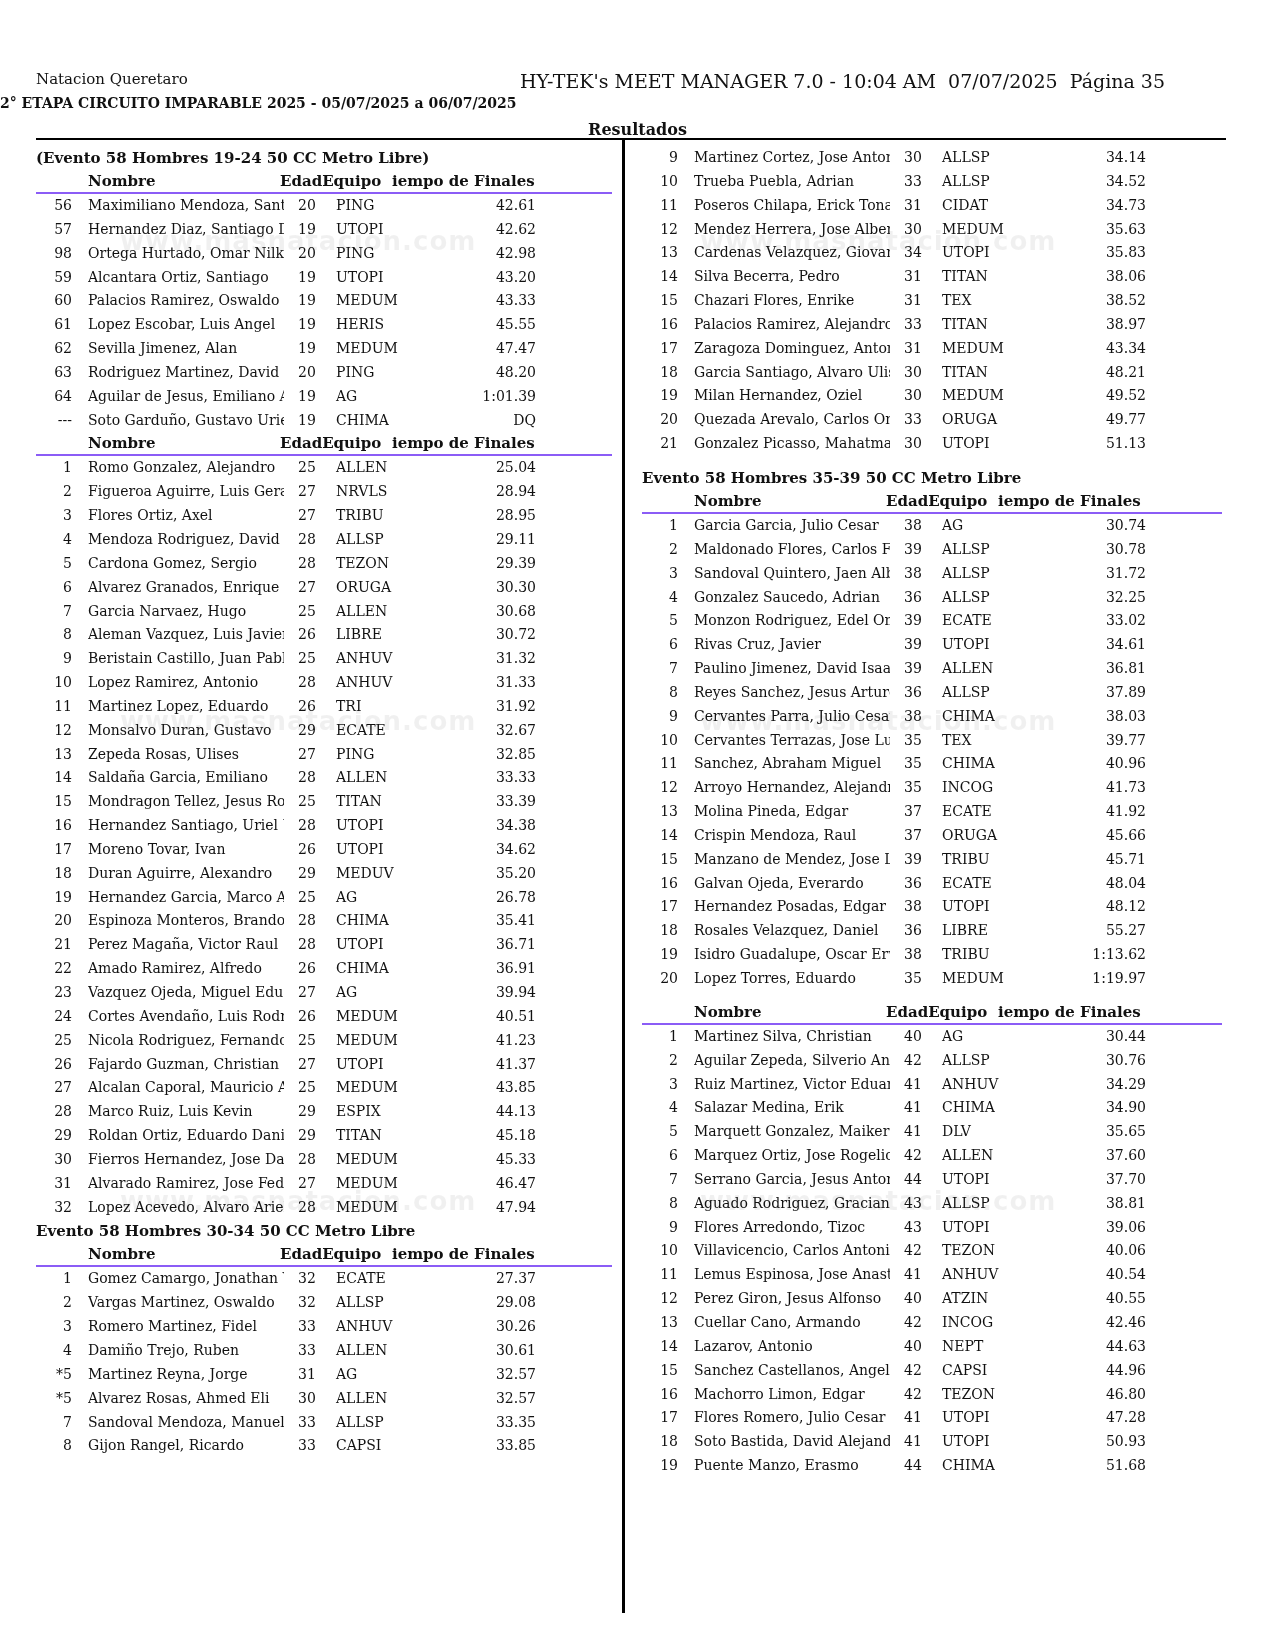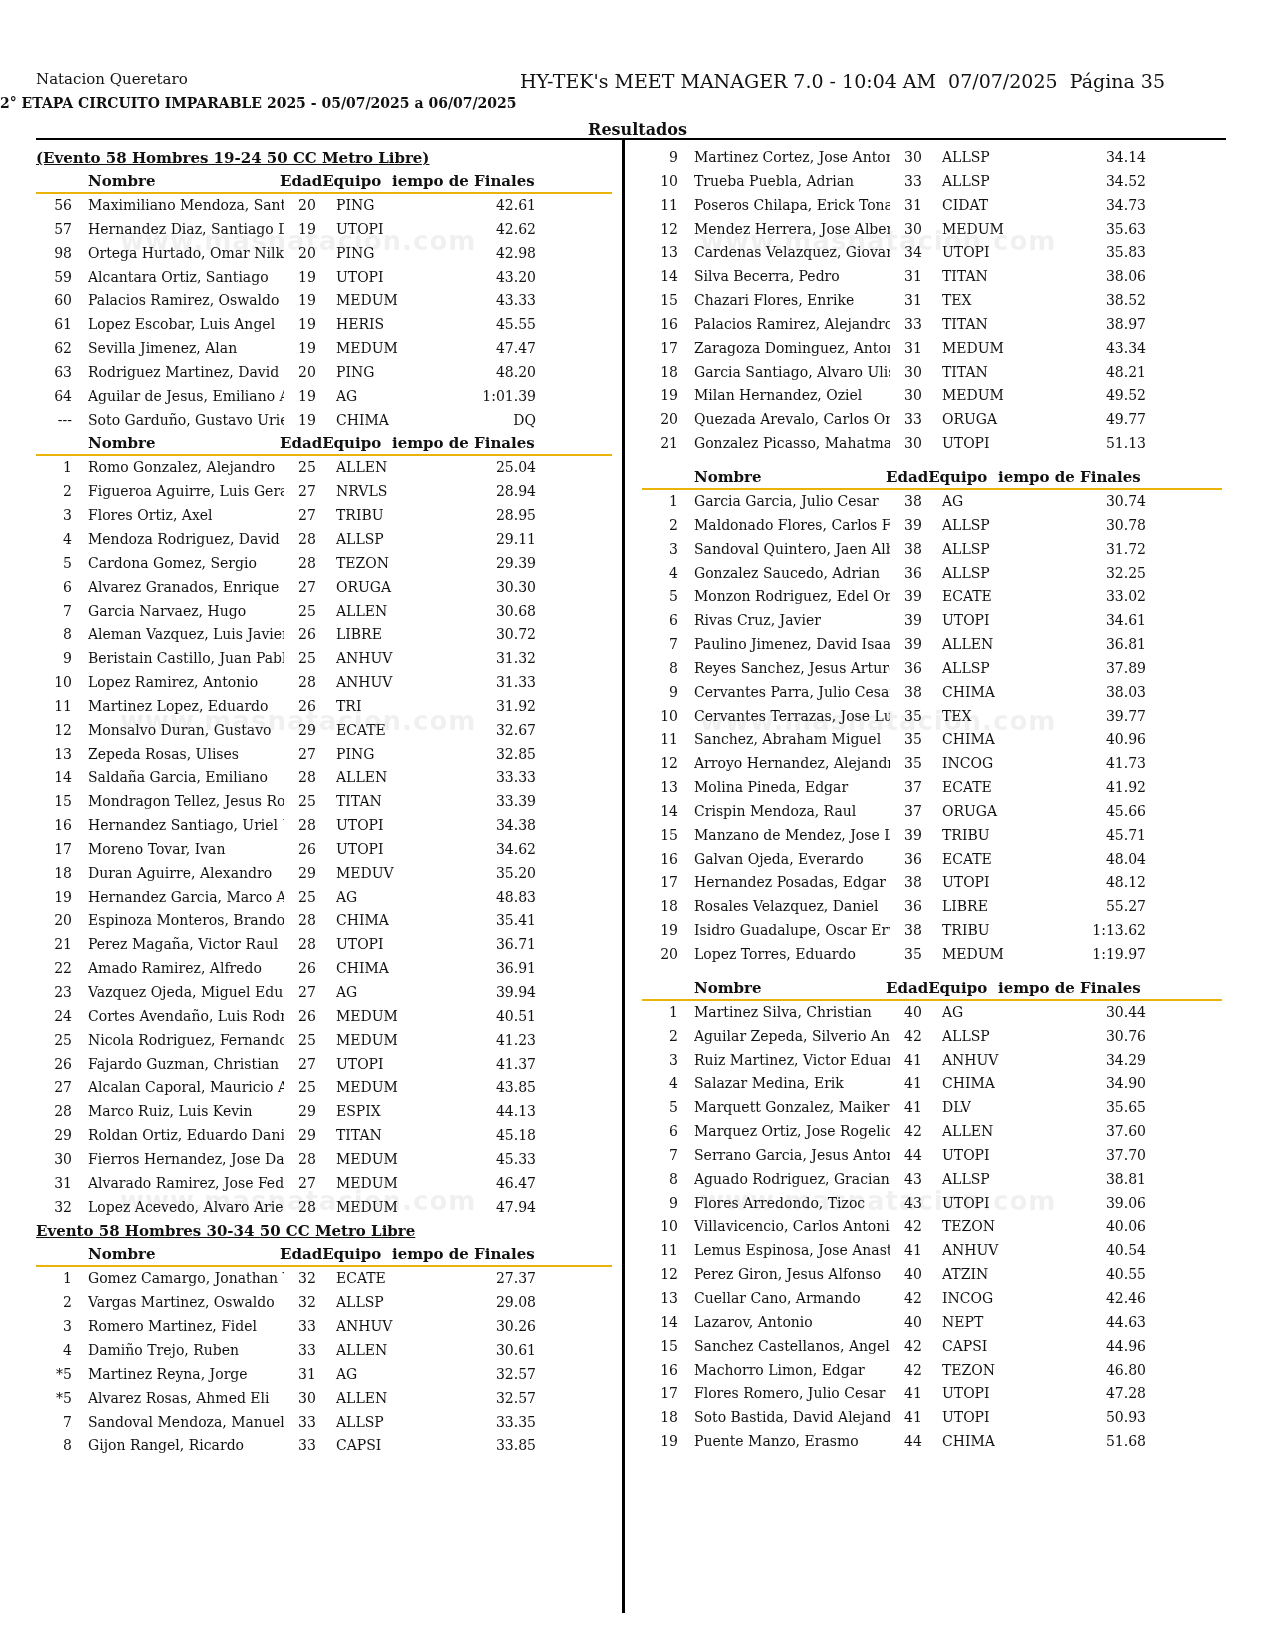--- a/index.html
+++ b/index.html
@@ -7,27 +7,27 @@
          font-family: "DejaVu Serif", "Liberation Serif", serif; color: #111; }
   .hdr-left { position: absolute; left: 36px; top: 70px; font-size: 15px; }
   .hdr-right { position: absolute; right: 110px; top: 70px; font-size: 19px; white-space: pre; }
   .hdr-title { position: absolute; left: 0; width: 1193px; top: 95px; 
                font-size: 14px; font-weight: bold; }
   .hdr-sub { position: absolute; left: 0; width: 1275px; top: 120px; text-align: center;
              font-size: 16px; font-weight: bold; }
   .top-rule { position: absolute; left: 36px; top: 138px; width: 1190px; height: 2px; background: #000; }
   .divider { position: absolute; left: 622px; top: 138px; width: 3px; height: 1475px; background: #000; }
 
-  .col { position: absolute; text-decoration: underline; }
+  .col { position: absolute; }
   .col-left { left: 36px; top: 146px; width: 576px; }
   .col-right { left: 642px; top: 146px; width: 580px; }
 
   .event { margin: 0; }
   .event-title { font-weight: bold; font-size: 15px; height: 24px; line-height: 24px; white-space: nowrap; }
-  .col-head { position: relative; height: 22px; font-weight: bold; font-size: 15px; border-bottom: 2px solid #eab308; }
+  .col-head { position: relative; height: 22px; font-weight: bold; font-size: 15px; border-bottom: 2px solid #8b5cf6; }
   .col-head span { position: absolute; top: 2px; white-space: nowrap; }
   .row { position: relative; height: 23.85px; font-size: 14px; line-height: 23.85px; white-space: nowrap; }
   .row span { position: absolute; top: 0; }
   .c-place { width: 36px; text-align: right; left: 0; }
   .c-name { left: 52px; width: 196px; overflow: hidden; }
   .c-age { left: 262px; width: 24px; text-align: left; }
   .c-team { left: 300px; }
   .c-time { right: 76px; text-align: right; }
   .h-name { left: 52px; }
   .h-age { left: 244px; }
@@ -263,21 +263,21 @@
         <span class="c-name">Duran Aguirre, Alexandro</span>
         <span class="c-age">29</span>
         <span class="c-team">MEDUV</span>
         <span class="c-time">35.20</span>
       </div>
       <div class="row">
         <span class="c-place">19</span>
         <span class="c-name">Hernandez Garcia, Marco Ant</span>
         <span class="c-age">25</span>
         <span class="c-team">AG</span>
-        <span class="c-time">48.83</span>
+        <span class="c-time">26.78</span>
       </div>
       <div class="row">
         <span class="c-place">20</span>
         <span class="c-name">Espinoza  Monteros, Brandon</span>
         <span class="c-age">28</span>
         <span class="c-team">CHIMA</span>
         <span class="c-time">35.41</span>
       </div>
       <div class="row">
         <span class="c-place">21</span>
@@ -518,20 +518,21 @@
       <div class="row">
         <span class="c-place">21</span>
         <span class="c-name">Gonzalez Picasso, Mahatma E</span>
         <span class="c-age">30</span>
         <span class="c-team">UTOPI</span>
         <span class="c-time">51.13</span>
       </div>
     </div>
     <div class="event">
       <div class="gap"></div>
+      <div class="event-title">Evento 58  Hombres 35-39 50 CC Metro Libre</div>
       <div class="col-head">
         <span class="h-name">Nombre</span>
         <span class="h-age">EdadEquipo</span>
         <span class="h-time">iempo de Finales</span>
       </div>
       <div class="row">
         <span class="c-place">1</span>
         <span class="c-name">Garcia Garcia, Julio Cesar</span>
         <span class="c-age">38</span>
         <span class="c-team">AG</span>

